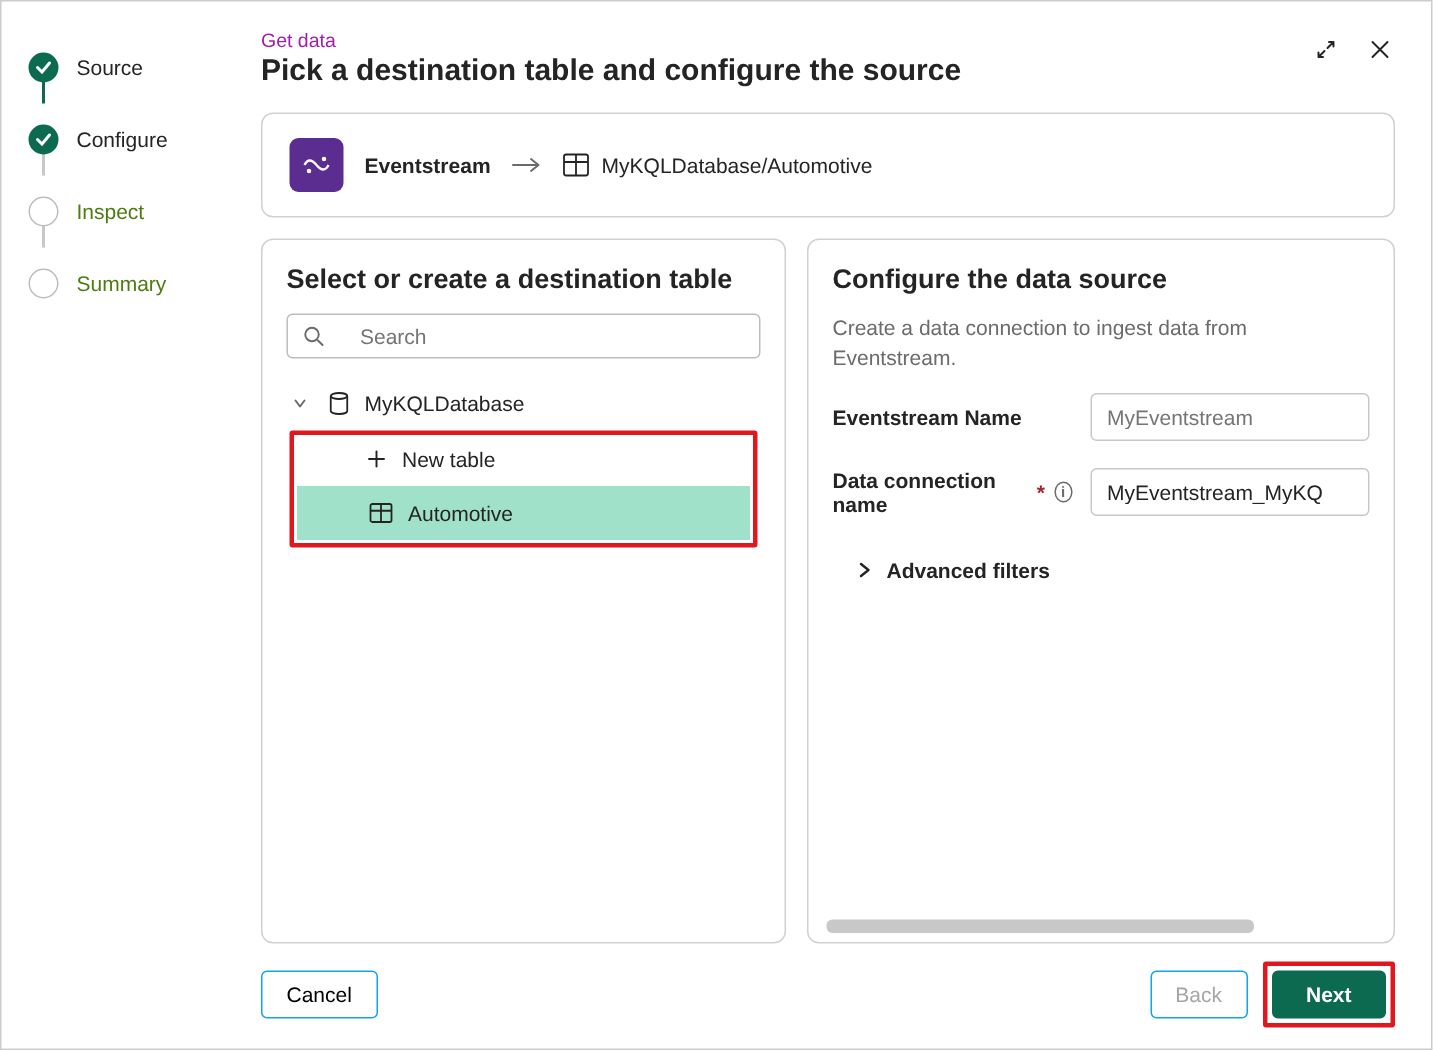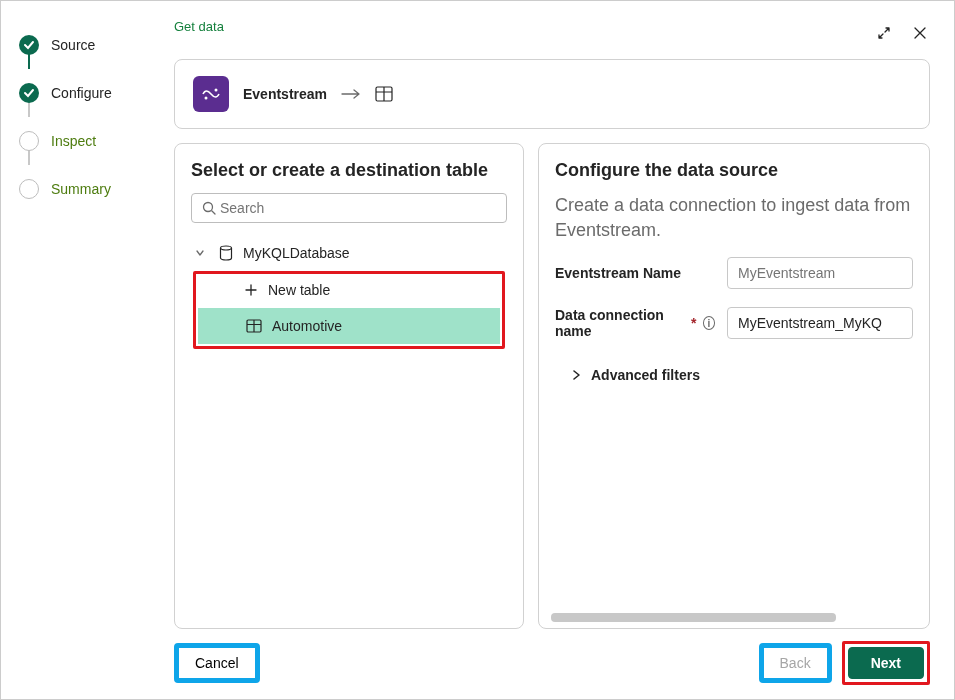--- a/index.html
+++ b/index.html
@@ -60,21 +60,21 @@
       padding: 18px 24px 14px 18px;
       display: flex;
       flex-direction: column;
       position: relative;
     }
     .header-row {
       display: flex;
       align-items: flex-start;
       justify-content: space-between;
     }
-    .header-text .eyebrow { font-size: 13px; color: #15803d; }
+    .header-text .eyebrow { font-size: 13px; color: #a21caf; }
     .header-text h1 { font-size: 20px; font-weight: 600; margin-top: 2px; }
     .header-icons { display: flex; gap: 16px; padding-top: 4px; }
     .header-icons .ibtn { width: 20px; height: 20px; display: flex; align-items: center; justify-content: center; cursor: pointer; color: #242424; }
     
     .summary-bar {
       border: 1px solid #d1d1d1;
       border-radius: 8px;
       padding: 16px 18px;
       margin-top: 16px;
       display: flex;
@@ -103,29 +103,29 @@
       border-radius: 8px;
       padding: 16px 16px;
       display: flex;
       flex-direction: column;
       overflow: hidden;
       position: relative;
     }
     .card-left { width: 350px; }
     .card-right { flex: 1; }
     .card h2 { font-size: 18px; font-weight: 600; margin-bottom: 12px; }
-    .card .subtitle { font-size: 18px; color: #6b6b6b; margin-bottom: 14px; line-height: 1.4; }
+    .card .subtitle { font-size: 14px; color: #6b6b6b; margin-bottom: 14px; line-height: 1.4; }
     
     .search-wrap {
       border: 1px solid #bdbdbd;
       border-radius: 4px;
       padding: 6px 10px;
       display: flex;
       align-items: center;
-      gap: 4px;
+      gap: 24px;
       margin-bottom: 18px;
     }
     .search-wrap input {
       border: none; outline: none; flex: 1;
       font-size: 14px; color: #242424;
     }
     
     .tree { padding: 0 2px; }
     .tree-db {
       display: flex; align-items: center; gap: 10px;
@@ -183,21 +183,21 @@
       display: flex;
       align-items: center;
       justify-content: space-between;
       padding-top: 12px;
     }
     .btn {
       padding: 7px 16px;
       border-radius: 4px;
       font-size: 14px;
       cursor: pointer;
-      border: 5px solid #0ea5e9;
+      border: 1px solid #0ea5e9;
       background: #fff;
     }
     .btn:disabled { color: #a6a6a6; cursor: default; }
     .btn-primary {
       background: #0B6A4F;
       color: #fff;
       border: 1px solid #0B6A4F;
       font-weight: 600;
       padding: 7px 22px;
     }
@@ -241,20 +241,21 @@
   <div class="step step-pending">
     <div class="step-circle"></div>
     <span class="step-label">Summary</span>
   </div>
 </div>
 
 <div class="main">
   <div class="header-row">
     <div class="header-text">
       <div class="eyebrow">Get data</div>
+      <h1>Pick a destination table and configure the source</h1>
     </div>
     <div class="header-icons">
       <div class="ibtn">
         <svg width="16" height="16" viewBox="0 0 16 16">
             <path d="M3 13 L7 9 M3 13 L3 10 M3 13 L6 13 M13 3 L9 7 M13 3 L13 6 M13 3 L10 3" stroke="#242424" stroke-width="1.3" fill="none" stroke-linecap="round"></path>
           </svg>
       </div>
       <div class="ibtn">
         <svg width="14" height="14" viewBox="0 0 14 14">
             <path d="M2 2 L12 12 M12 2 L2 12" stroke="#242424" stroke-width="1.3" stroke-linecap="round"></path>
@@ -277,20 +278,21 @@
           <path d="M1 6 L17 6 M13 2 L18 6 L13 10" stroke="#6b6b6b" stroke-width="1.3" fill="none" stroke-linecap="round" stroke-linejoin="round"></path>
         </svg>
     </span>
     <div class="dest-chip">
       <span>
         <svg width="18" height="16" viewBox="0 0 18 16">
             <rect x="1" y="1" width="16" height="14" rx="1.5" fill="none" stroke="#242424" stroke-width="1.2"></rect>
             <path d="M1 6 H17 M9 1 V15" stroke="#242424" stroke-width="1.2"></path>
           </svg>
       </span>
+      <span>MyKQLDatabase/Automotive</span>
     </div>
   </div>
 
   <div class="card-row">
 
     <div class="card card-left">
       <h2>Select or create a destination table</h2>
       <div class="search-wrap">
         <span>
           <svg width="14" height="14" viewBox="0 0 14 14">

